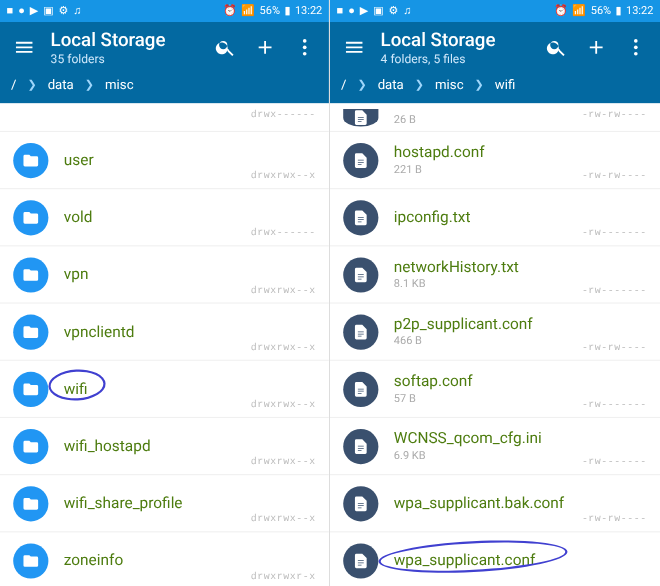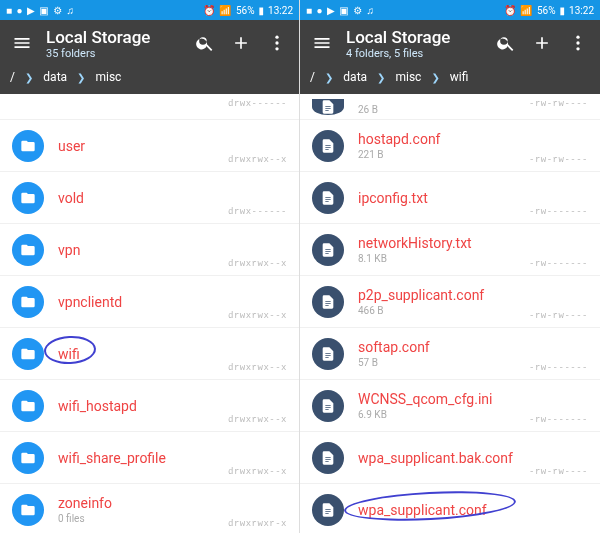--- a/index.html
+++ b/index.html
@@ -4,41 +4,41 @@
 <style>
   * { box-sizing: border-box; margin: 0; padding: 0; }
   body { font-family: Roboto, Arial, sans-serif; background: #fff; }
   .container { display: flex; width: 600px; height: 533px; overflow: hidden; }
   .pane { width: 300px; height: 533px; position: relative; display: flex; flex-direction: column; border-right: 1px solid #ddd; }
   .pane:last-child { border-right: none; }
   .statusbar { height: 20px; background: #1695e5; color: #fff; font-size: 10px; display: flex; align-items: center; padding: 0 6px; justify-content: space-between; }
   .status-left { display: flex; gap: 4px; align-items: center; }
   .status-right { display: flex; gap: 4px; align-items: center; }
   .status-icons { letter-spacing: 1px; }
-  .toolbar { background: #404040; color: #fff; }
+  .toolbar { background: #0369a1; color: #fff; }
   .toolbar-top { display: flex; align-items: center; height: 46px; padding: 0 4px; }
   .menu-btn, .action-btn { width: 36px; height: 36px; display: flex; align-items: center; justify-content: center; color: #fff; }
   .title-zone { flex: 1; padding-left: 6px; }
   .title { font-size: 17px; font-weight: 500; }
   .subtitle { font-size: 11px; color: #cfe8fb; }
   .actions { display: flex; }
   .breadcrumb { display: flex; align-items: center; height: 28px; padding: 0 10px 6px 10px; font-size: 12px; color: #d0eaff; gap: 10px; }
   .crumb { color: #fff; }
   .crumb.root { color: #fff; }
   .crumb-last { color: #fff; }
   .chev { color: #9ed6fb; font-size: 10px; }
   .list { flex: 1; overflow: hidden; background: #fff; }
   .row { display: flex; align-items: center; height: 52px; padding: 0 12px; border-bottom: 1px solid #f0f0f0; position: relative; }
   .row.short { height: 40px; }
   .avatar { width: 32px; height: 32px; border-radius: 50%; display: flex; align-items: center; justify-content: center; flex-shrink: 0; margin-right: 14px; }
   .avatar.folder { background: #2196f3; }
   .avatar.file { background: #3a506e; }
   .avatar svg { fill: #fff; }
   .row-text { flex: 1; min-width: 0; }
-  .row-name { font-size: 14px; color: #ef4444; white-space: nowrap; overflow: hidden; text-overflow: ellipsis; }
+  .row-name { font-size: 14px; color: #4d7c0f; white-space: nowrap; overflow: hidden; text-overflow: ellipsis; }
   .row-sub { font-size: 10px; color: #aaa; margin-top: 2px; }
   .row-perm { font-size: 9px; color: #bbb; font-family: Liberation Mono, monospace; letter-spacing: 0.5px; align-self: flex-end; margin-bottom: 6px; }
   .circle-annot { position: absolute; border: 2px solid #4040d0; border-radius: 50%; pointer-events: none; }
   .cut-top .row:first-child { height: 26px; align-items: flex-end; padding-bottom: 4px; }
   .cut-top .row:first-child .avatar { height: 16px; border-top-left-radius: 0; border-top-right-radius: 0; margin-top: -16px; }
 </style>
 </head>
 <body>
 
 <div class="container">
@@ -186,21 +186,20 @@
           <div class="row-perm">drwxrwx--x</div>
         </div>
         <div class="row">
           <div class="avatar folder">
             <svg width="16" height="16" viewBox="0 0 24 24">
               <path d="M10 4H4a2 2 0 0 0-2 2v12a2 2 0 0 0 2 2h16a2 2 0 0 0 2-2V8a2 2 0 0 0-2-2h-8l-2-2z"></path>
             </svg>
           </div>
           <div class="row-text">
             <div class="row-name">zoneinfo</div>
-            <div class="row-sub">0 files</div>
           </div>
           <div class="row-perm">drwxrwxr-x</div>
         </div>
       </div>
   </div>
 
   <div class="pane">
     <div class="statusbar">
       <div class="status-left">
           <span class="status-icons">■ ● ▶ ▣ ⚙ ♫</span>

